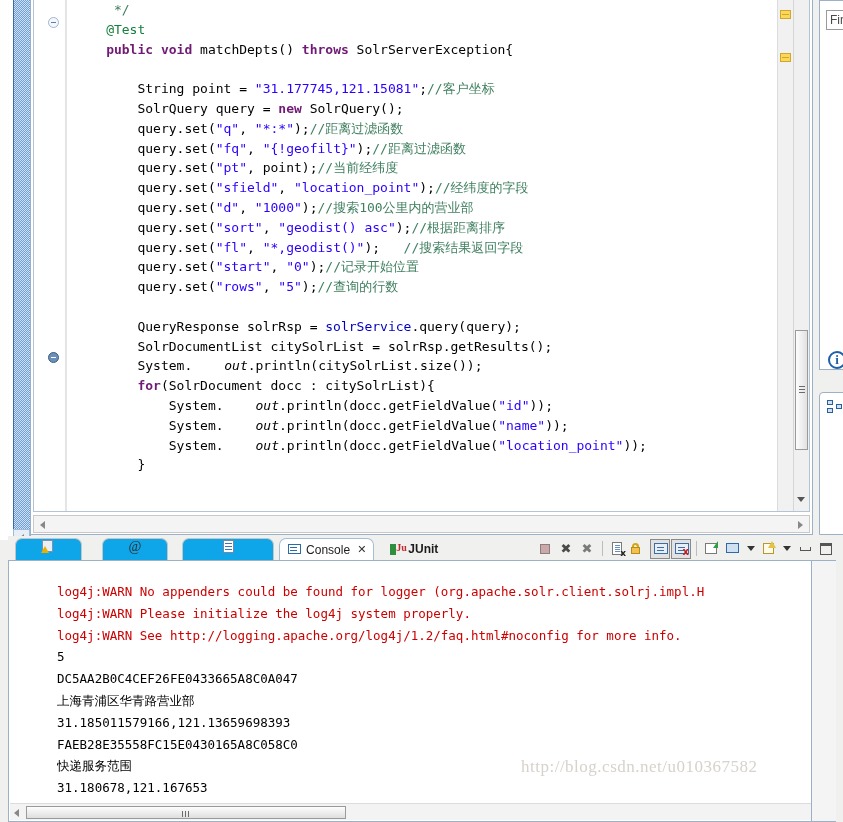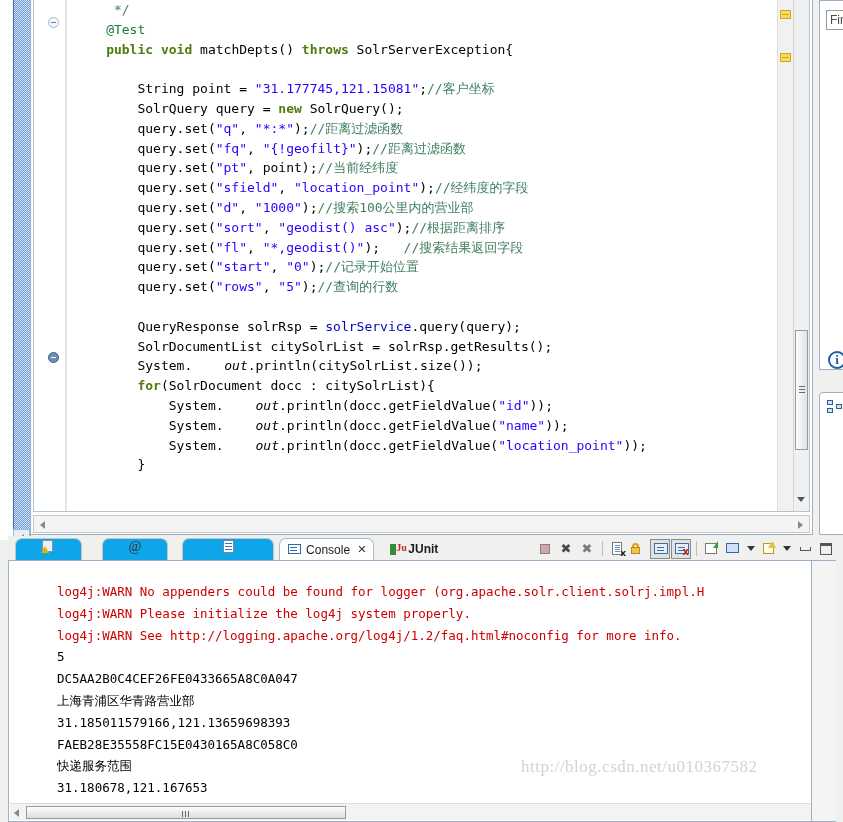--- a/index.html
+++ b/index.html
@@ -119,21 +119,21 @@
     left: 33px; top: 0;
     right: 0; bottom: 0;
     font-family: "DejaVu Sans Mono", monospace;
     font-size: 13px;
     line-height: 19.8px;
     white-space: pre;
     color: #000000;
     overflow: hidden;
   }
   .code-line { height: 19.8px; }
-  .kw  { color: #4d7c0f; font-weight: bold; }
+  .kw  { color: #701a75; font-weight: bold; }
   .str { color: #2a00ff; }
   .cmt { color: #3f7f5f; }
   .ann { color: #15803d; }
   .fld { color: #0000c0; }
   .stc { font-style: italic; margin-left: 32px; }
 
   
   .ov-ruler {
     position: absolute;
     right: 16px; top: 0;

